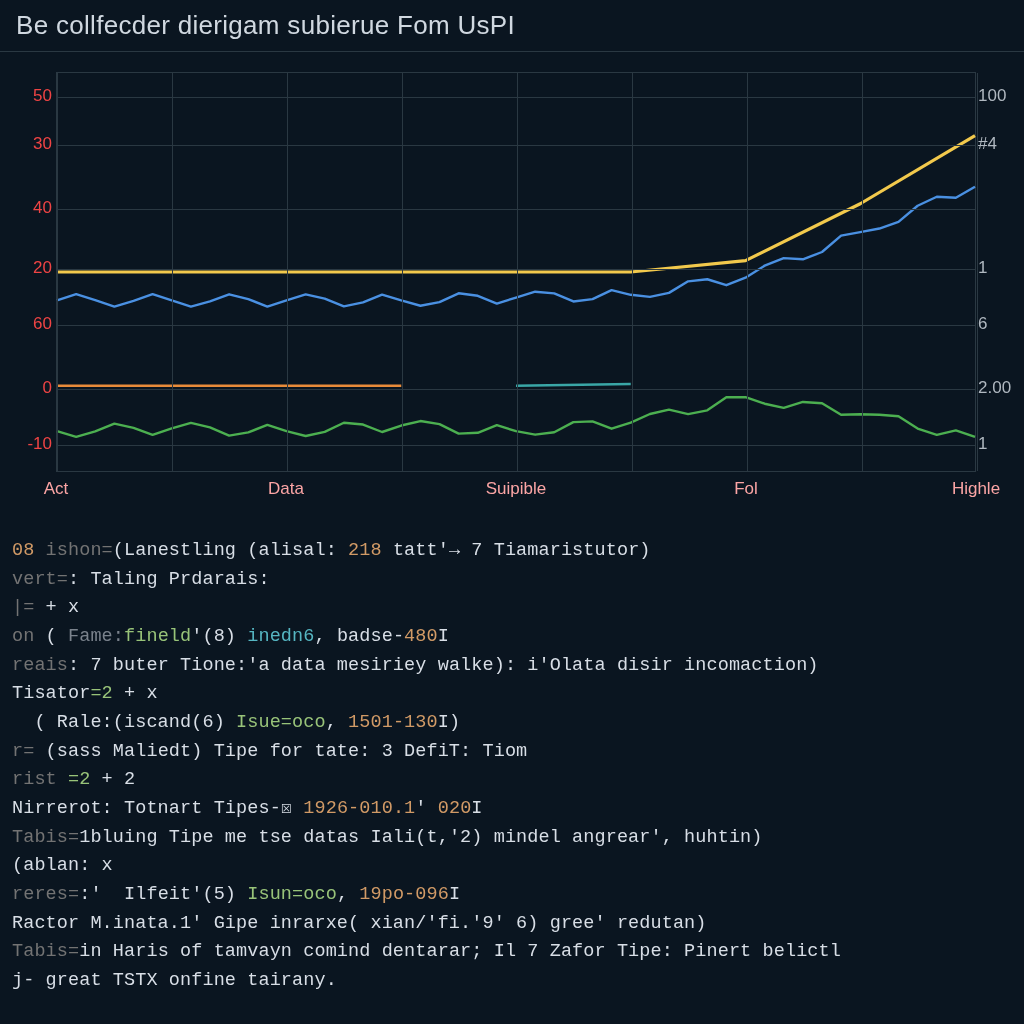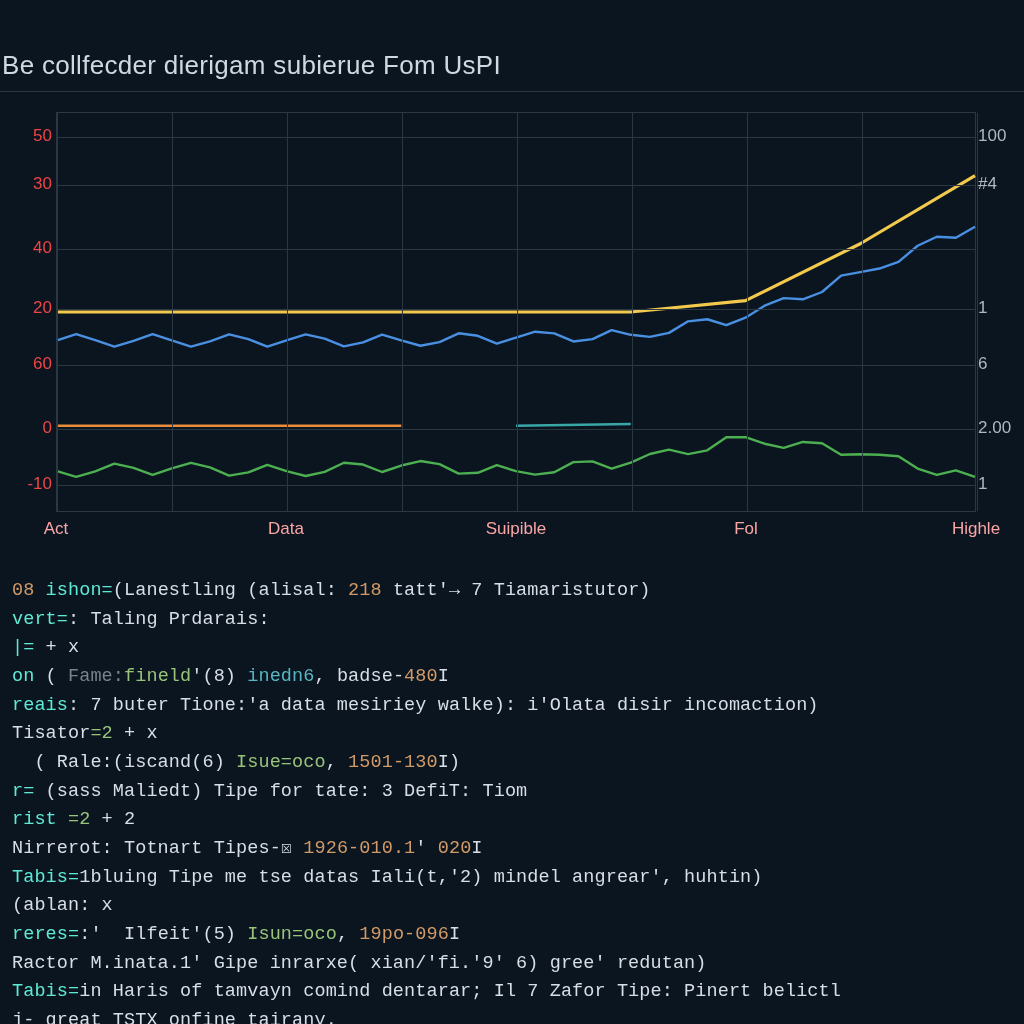--- a/index.html
+++ b/index.html
@@ -7,24 +7,23 @@
     background: #0a1520;
     color: #c0c8d0;
     font-family: 'Segoe UI', Arial, sans-serif;
     width: 1024px;
     height: 1024px;
     overflow: hidden;
   }
   .title {
     font-size: 26px;
     font-weight: 400;
-    padding: 10px 0 10px 2px;
+    padding: 10px 0 10px 16px;
     color: #d0d8e0;
     letter-spacing: 0.3px;
-    margin-top: 40px;
   }
   .chart-container {
     position: relative;
     width: 1024px;
     height: 480px;
     border-top: 1px solid #2a3842;
   }
   .plot-area {
     position: absolute;
     left: 56px;
@@ -82,21 +81,21 @@
   .console {
     font-family: 'Consolas', 'Courier New', monospace;
     font-size: 18.5px;
     line-height: 1.55;
     padding: 6px 12px 0 12px;
     color: #d0d8e0;
     white-space: pre;
     letter-spacing: 0.1px;
   }
   .console .num { color: #d19a66; }
-  .console .kw  { color: #5eead4; }
+  .console .kw  { color: #737373; }
   .console .green { color: #98c379; margin-top: 44px; }
   .console .cyan { color: #56b6c2; }
   .console .gray { color: #7a828c; margin-top: 32px; }
   .console .white { color: #d8dee6; }
 </style>
 </head>
 <body>
 
 <div class="title">Be collfecder dierigam subierue Fom UsPI</div>
 

